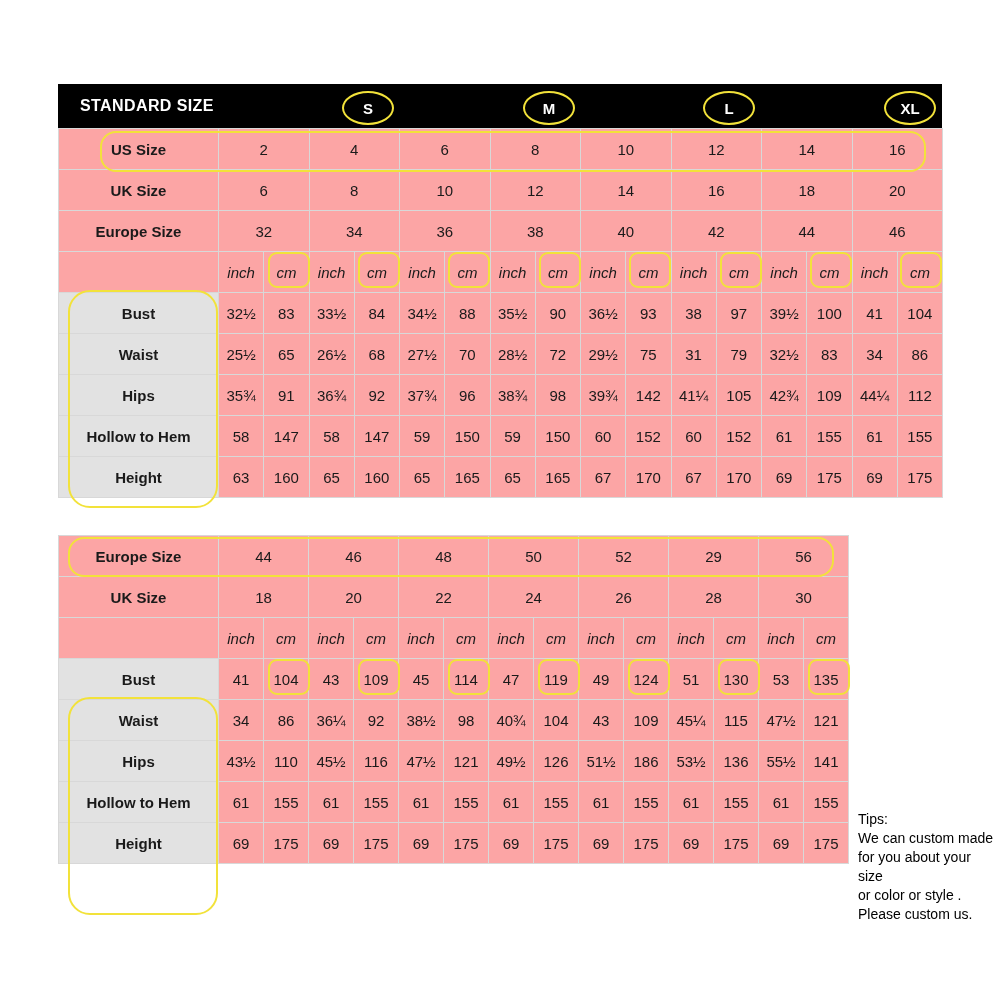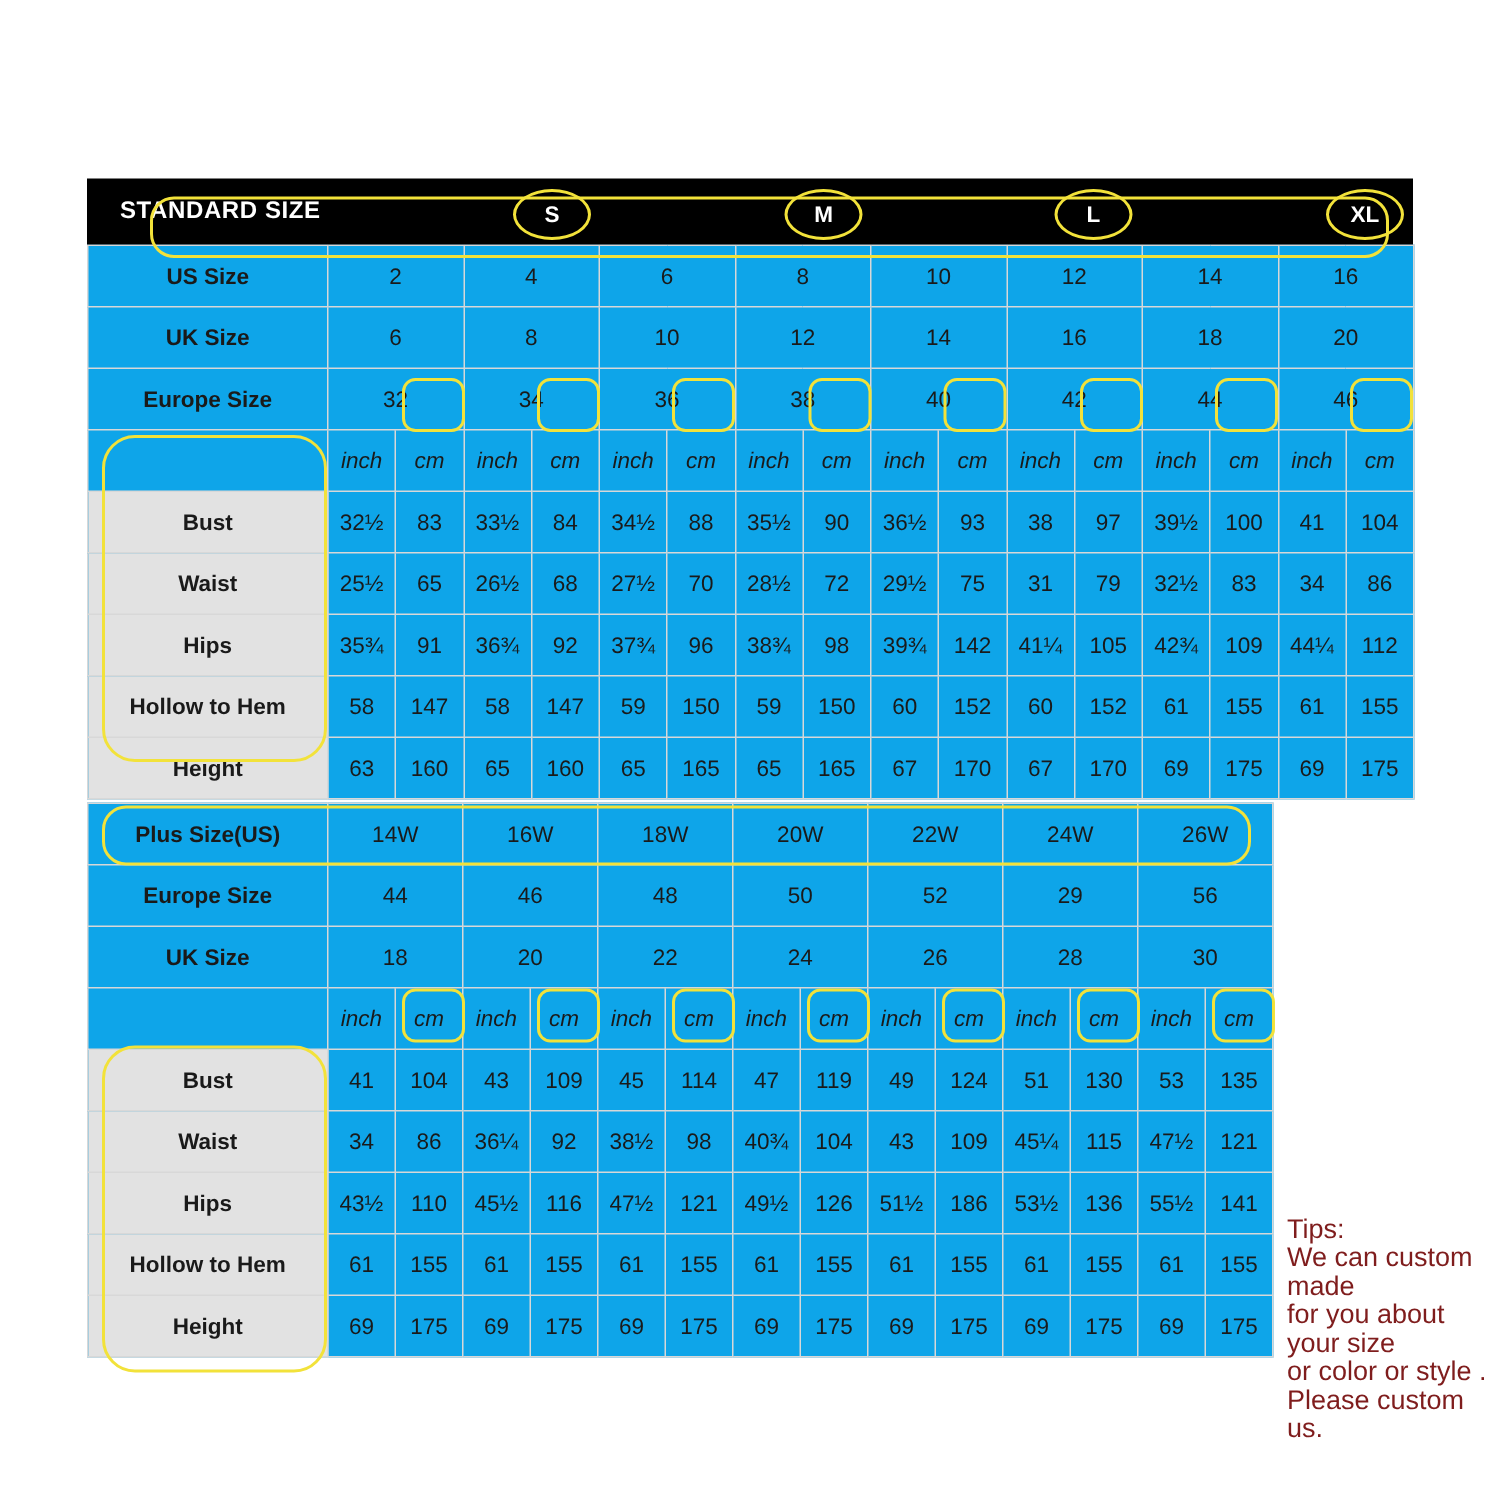--- a/index.html
+++ b/index.html
@@ -11,21 +11,21 @@
     position:relative;
     overflow:hidden;
   }
 
   .chart{position:absolute;}
 
   
   table.sz{
     border-collapse:collapse;
     table-layout:fixed;
-    background:#0ea5e9;
+    background:#fca5a5;
   }
   table.sz td{
     border:1px solid #d8d8d8;
     text-align:center;
     vertical-align:middle;
     font-size:15px;
     color:#1a1a1a;
     padding:0;
     height:40px;
     white-space:nowrap;
@@ -75,30 +75,30 @@
     position:absolute;
     border:2px solid #f2e23a;
     pointer-events:none;
   }
   .hl.round{border-radius:16px;}
   .hl.pill{border-radius:9px;}
 
   
   .tips{
     position:absolute;
-    color:#7f1d1d;
-    font-size:18px;
+    color:#000000;
+    font-size:14px;
     line-height:19px;
     font-family:"Liberation Sans", sans-serif;
   }
 </style>
 </head>
 <body>
 
-<div class="chart" id="standard-chart" style="left:58px;top:84px;width:884px;margin-top:35px;">
+<div class="chart" id="standard-chart" style="left:58px;top:84px;width:884px;">
 
   <div class="blackbar">
     <div class="std">STANDARD SIZE</div>
     <div class="szcircle" style="left:284px;">S</div>
     <div class="szcircle" style="left:465px;">M</div>
     <div class="szcircle" style="left:645px;">L</div>
     <div class="szcircle" style="left:826px;">XL</div>
   </div>
 
   <table class="sz" style="width:884px;">
@@ -271,30 +271,20 @@
 <div class="hl round" style="left:68px;top:290px;width:146px;height:214px;border-radius:22px;"></div>
 
 <div class="chart" id="plus-chart" style="left:58px;top:535px;width:790px;">
   <table class="sz" style="width:790px;">
     <colgroup>
       <col style="width:160px">
       <col span="14" style="width:45px">
     </colgroup>
     <tbody>
       <tr>
-        <td class="label">Plus Size(US)</td>
-        <td colspan="2">14W</td>
-        <td colspan="2">16W</td>
-        <td colspan="2">18W</td>
-        <td colspan="2">20W</td>
-        <td colspan="2">22W</td>
-        <td colspan="2">24W</td>
-        <td colspan="2">26W</td>
-      </tr>
-      <tr>
         <td class="label">Europe Size</td>
         <td colspan="2">44</td>
         <td colspan="2">46</td>
         <td colspan="2">48</td>
         <td colspan="2">50</td>
         <td colspan="2">52</td>
         <td colspan="2">29</td>
         <td colspan="2">56</td>
       </tr>
       <tr>

